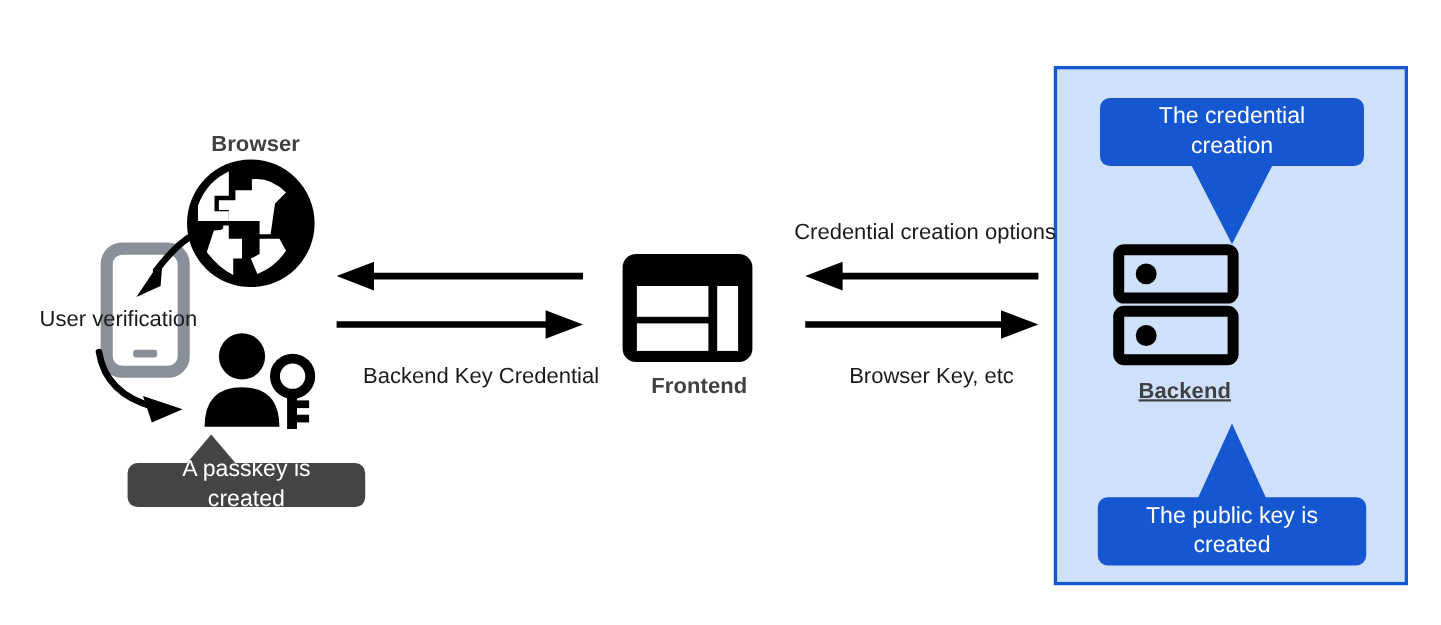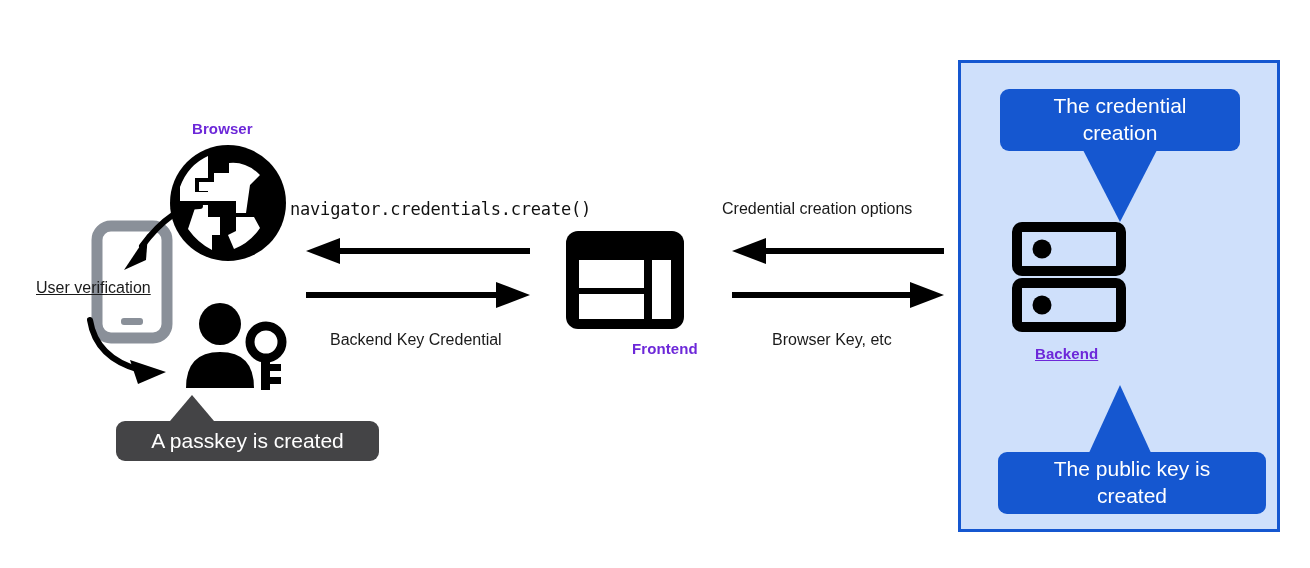--- a/index.html
+++ b/index.html
@@ -19,29 +19,29 @@
     position: absolute;
     left: 0; top: 0;
     width: 1310px;
     height: 568px;
   }
   .abs { position: absolute; }
 
   
   .label {
     font-family: "Liberation Sans", sans-serif;
-    font-size: 16px;
+    font-size: 20px;
     color: #1a1a1a;
     white-space: nowrap;
     line-height: 1.15;
   }
   .label-bold {
     font-weight: bold;
-    font-size: 15px;
-    color: #6d28d9;
+    font-size: 20px;
+    color: #404040;
     letter-spacing: .1px;
   }
   .label-mono {
     font-family: "DejaVu Sans Mono", "Liberation Mono", monospace;
     font-size: 17px;
     color: #111111;
     letter-spacing: -.2px;
   }
 
   
@@ -115,34 +115,34 @@
       <circle cx="28" cy="25" r="9.5" fill="#000"></circle>
       <rect x="3" y="59" width="104" height="44" rx="5" ry="5" fill="none" stroke="#000" stroke-width="10"></rect>
       <circle cx="28" cy="81" r="9.5" fill="#000"></circle>
     </svg>
   </div>
 
   <div class="abs label label-bold" style="left:1035px; top:345px;text-decoration:underline;">Backend</div>
 
   <div class="tail tail-up-blue" style="left:1088px; top:385px;"></div>
 
-  <div class="abs callout callout-blue" style="left:998px; top:452px; width:268px; height:62px; flex-direction:column;">
+  <div class="abs callout callout-blue" style="left:998px; top:452px; width:244px; height:62px; flex-direction:column;">
     <span>The public key is</span>
     <span>created</span>
   </div>
 
   <div class="abs" style="left:566px; top:231px;">
     <svg width="118" height="98" viewBox="0 0 118 98">
       <rect x="0" y="0" width="118" height="98" rx="12" ry="12" fill="#000"></rect>
       <rect x="13" y="29" width="65" height="28" fill="#fff"></rect>
       <rect x="13" y="63" width="65" height="25" fill="#fff"></rect>
       <rect x="86" y="29" width="19" height="59" fill="#fff"></rect>
     </svg>
   </div>
-  <div class="abs label label-bold" style="left:592px; top:340px;margin-left:40px;">Frontend</div>
+  <div class="abs label label-bold" style="left:592px; top:340px;">Frontend</div>
 
   <div class="abs" style="left:168px; top:143px;">
     <svg width="120" height="120" viewBox="0 0 120 120">
       <circle cx="60" cy="60" r="58" fill="#000"></circle>
       <path fill="#fff" d="M12 58 L12 44 Q20 22 40 13 L40 35 L27 35 L27 49 L40 49 L40 58 Z"></path>
       <path fill="#fff" d="M40 58 L40 48 L31 48 L31 39 L46 39 L46 30 L61 30 L61 20 Q78 18 92 32 L82 42 L78 70 L68 70 L68 58 Z"></path>
       <path fill="#fff" d="M40 62 L40 74 L52 74 L52 92 L44 92 L44 107 Q30 100 20 86 L28 62 Z"></path>
       <path fill="#fff" d="M68 74 L86 74 L92 85 Q82 100 66 106 L60 92 L68 88 Z"></path>
     </svg>
   </div>
@@ -173,39 +173,38 @@
     <svg width="108" height="90" viewBox="0 0 108 90">
       <circle cx="38" cy="22" r="21" fill="#000"></circle>
       <path d="M4 86 Q4 50 38 50 Q72 50 72 86 Z" fill="#000"></path>
       <circle cx="84" cy="40" r="16" fill="none" stroke="#000" stroke-width="9"></circle>
       <rect x="79" y="54" width="9" height="34" fill="#000"></rect>
       <rect x="88" y="62" width="11" height="7" fill="#000"></rect>
       <rect x="88" y="75" width="11" height="7" fill="#000"></rect>
     </svg>
   </div>
 
-  <div class="abs label" style="left:36px; top:279px;text-decoration:underline;">User verification</div>
+  <div class="abs label" style="left:36px; top:279px;">User verification</div>
 
   <div class="tail tail-up-gray" style="left:170px; top:395px;"></div>
 
-  <div class="abs callout callout-gray" style="left:116px; top:421px; width:263px; height:40px;">A passkey is created</div>
+  <div class="abs callout callout-gray" style="left:116px; top:421px; width:216px; height:40px;">A passkey is created</div>
 
   <div class="abs" style="left:306px; top:238px;">
     <svg width="224" height="26" viewBox="0 0 224 26">
       <line x1="26" y1="13" x2="224" y2="13" stroke="#000" stroke-width="6"></line>
       <polygon points="0,13 34,0 34,26" fill="#000"></polygon>
     </svg>
   </div>
   <div class="abs" style="left:306px; top:282px;">
     <svg width="224" height="26" viewBox="0 0 224 26">
       <line x1="0" y1="13" x2="198" y2="13" stroke="#000" stroke-width="6"></line>
       <polygon points="224,13 190,0 190,26" fill="#000"></polygon>
     </svg>
   </div>
-  <div class="abs label label-mono" style="left:290px; top:200px;">navigator.credentials.create()</div>
   <div class="abs label" style="left:330px; top:331px;">Backend Key Credential</div>
 
   <div class="abs" style="left:732px; top:238px;">
     <svg width="212" height="26" viewBox="0 0 212 26">
       <line x1="26" y1="13" x2="212" y2="13" stroke="#000" stroke-width="6"></line>
       <polygon points="0,13 34,0 34,26" fill="#000"></polygon>
     </svg>
   </div>
   <div class="abs" style="left:732px; top:282px;">
     <svg width="212" height="26" viewBox="0 0 212 26">

